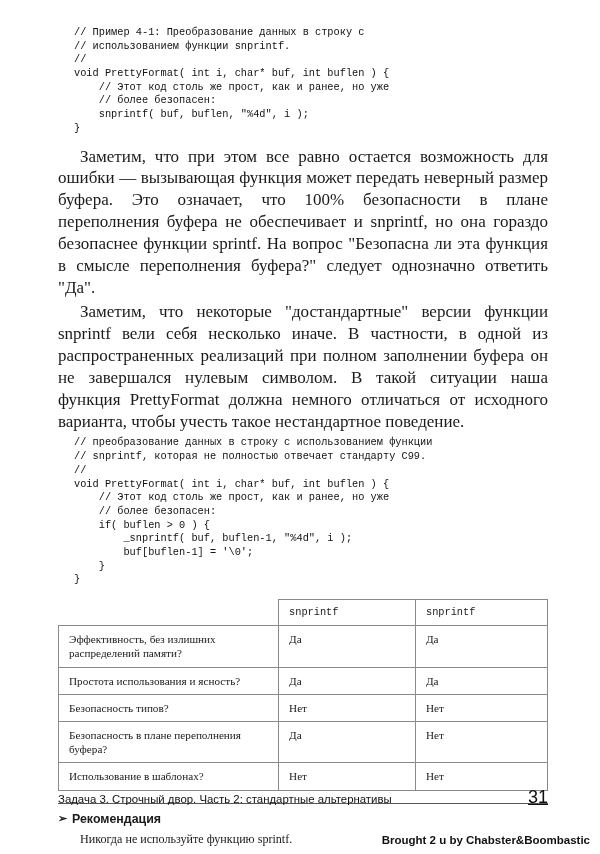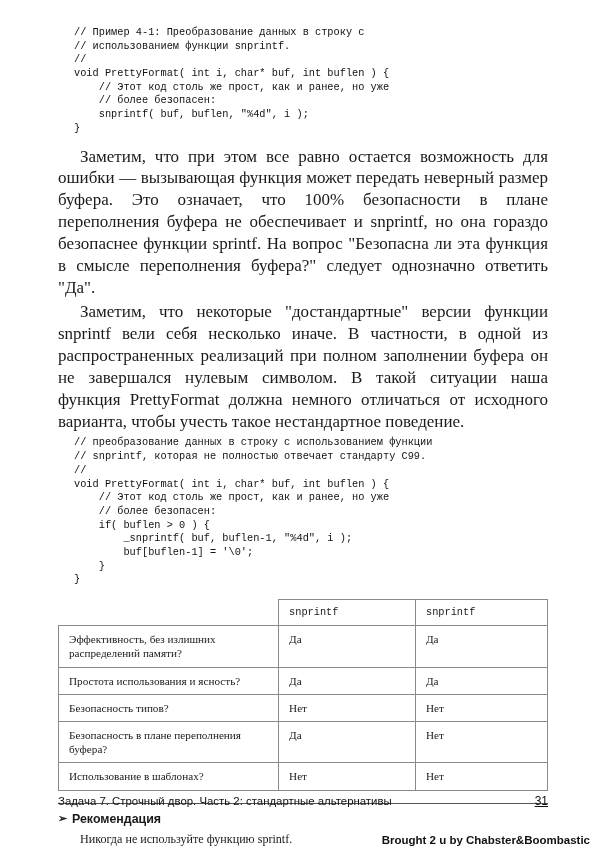--- a/index.html
+++ b/index.html
@@ -93,21 +93,21 @@
     left: 58px;
     right: 52px;
     bottom: 46px;
     display: flex;
     justify-content: space-between;
     align-items: baseline;
     font-family: "Liberation Sans", sans-serif;
     font-size: 11.4px;
     color: #111;
   }
-  .footer .pageno { font-size: 12px; text-decoration: underline; }
+  .footer .pageno { font-size: 18px; text-decoration: underline; }
   .watermark {
     position: absolute;
     right: 10px;
     bottom: 8px;
     font-family: Liberation Sans, sans-serif;
     font-size: 11.5px;
     font-weight: bold;
     color: #111;
   }
   .spacer-top { height: 2px; }
@@ -188,19 +188,19 @@
     <div class="rec-head">
       <span class="bullet">➢</span>
       <span>Рекомендация</span>
     </div>
     <div class="rec-body">Никогда не используйте функцию sprintf.</div>
   </div>
 
   <p class="body-text">Если вы решите использовать возможности стандартного ввода-вывода из C, всегда используйте только те функции, которые проверяют размер буфера, такие как</p>
 
   <div class="footer">
-    <span>Задача 7. Строчный двор. Часть 2: стандартные альтернативы</span>
+    <span>Задача 3. Строчный двор. Часть 2: стандартные альтернативы</span>
     <span class="pageno">31</span>
   </div>
 
   <div class="watermark">Brought 2 u by Chabster&amp;Boombastic</div>
 
 </div>
 
 </body></html>

